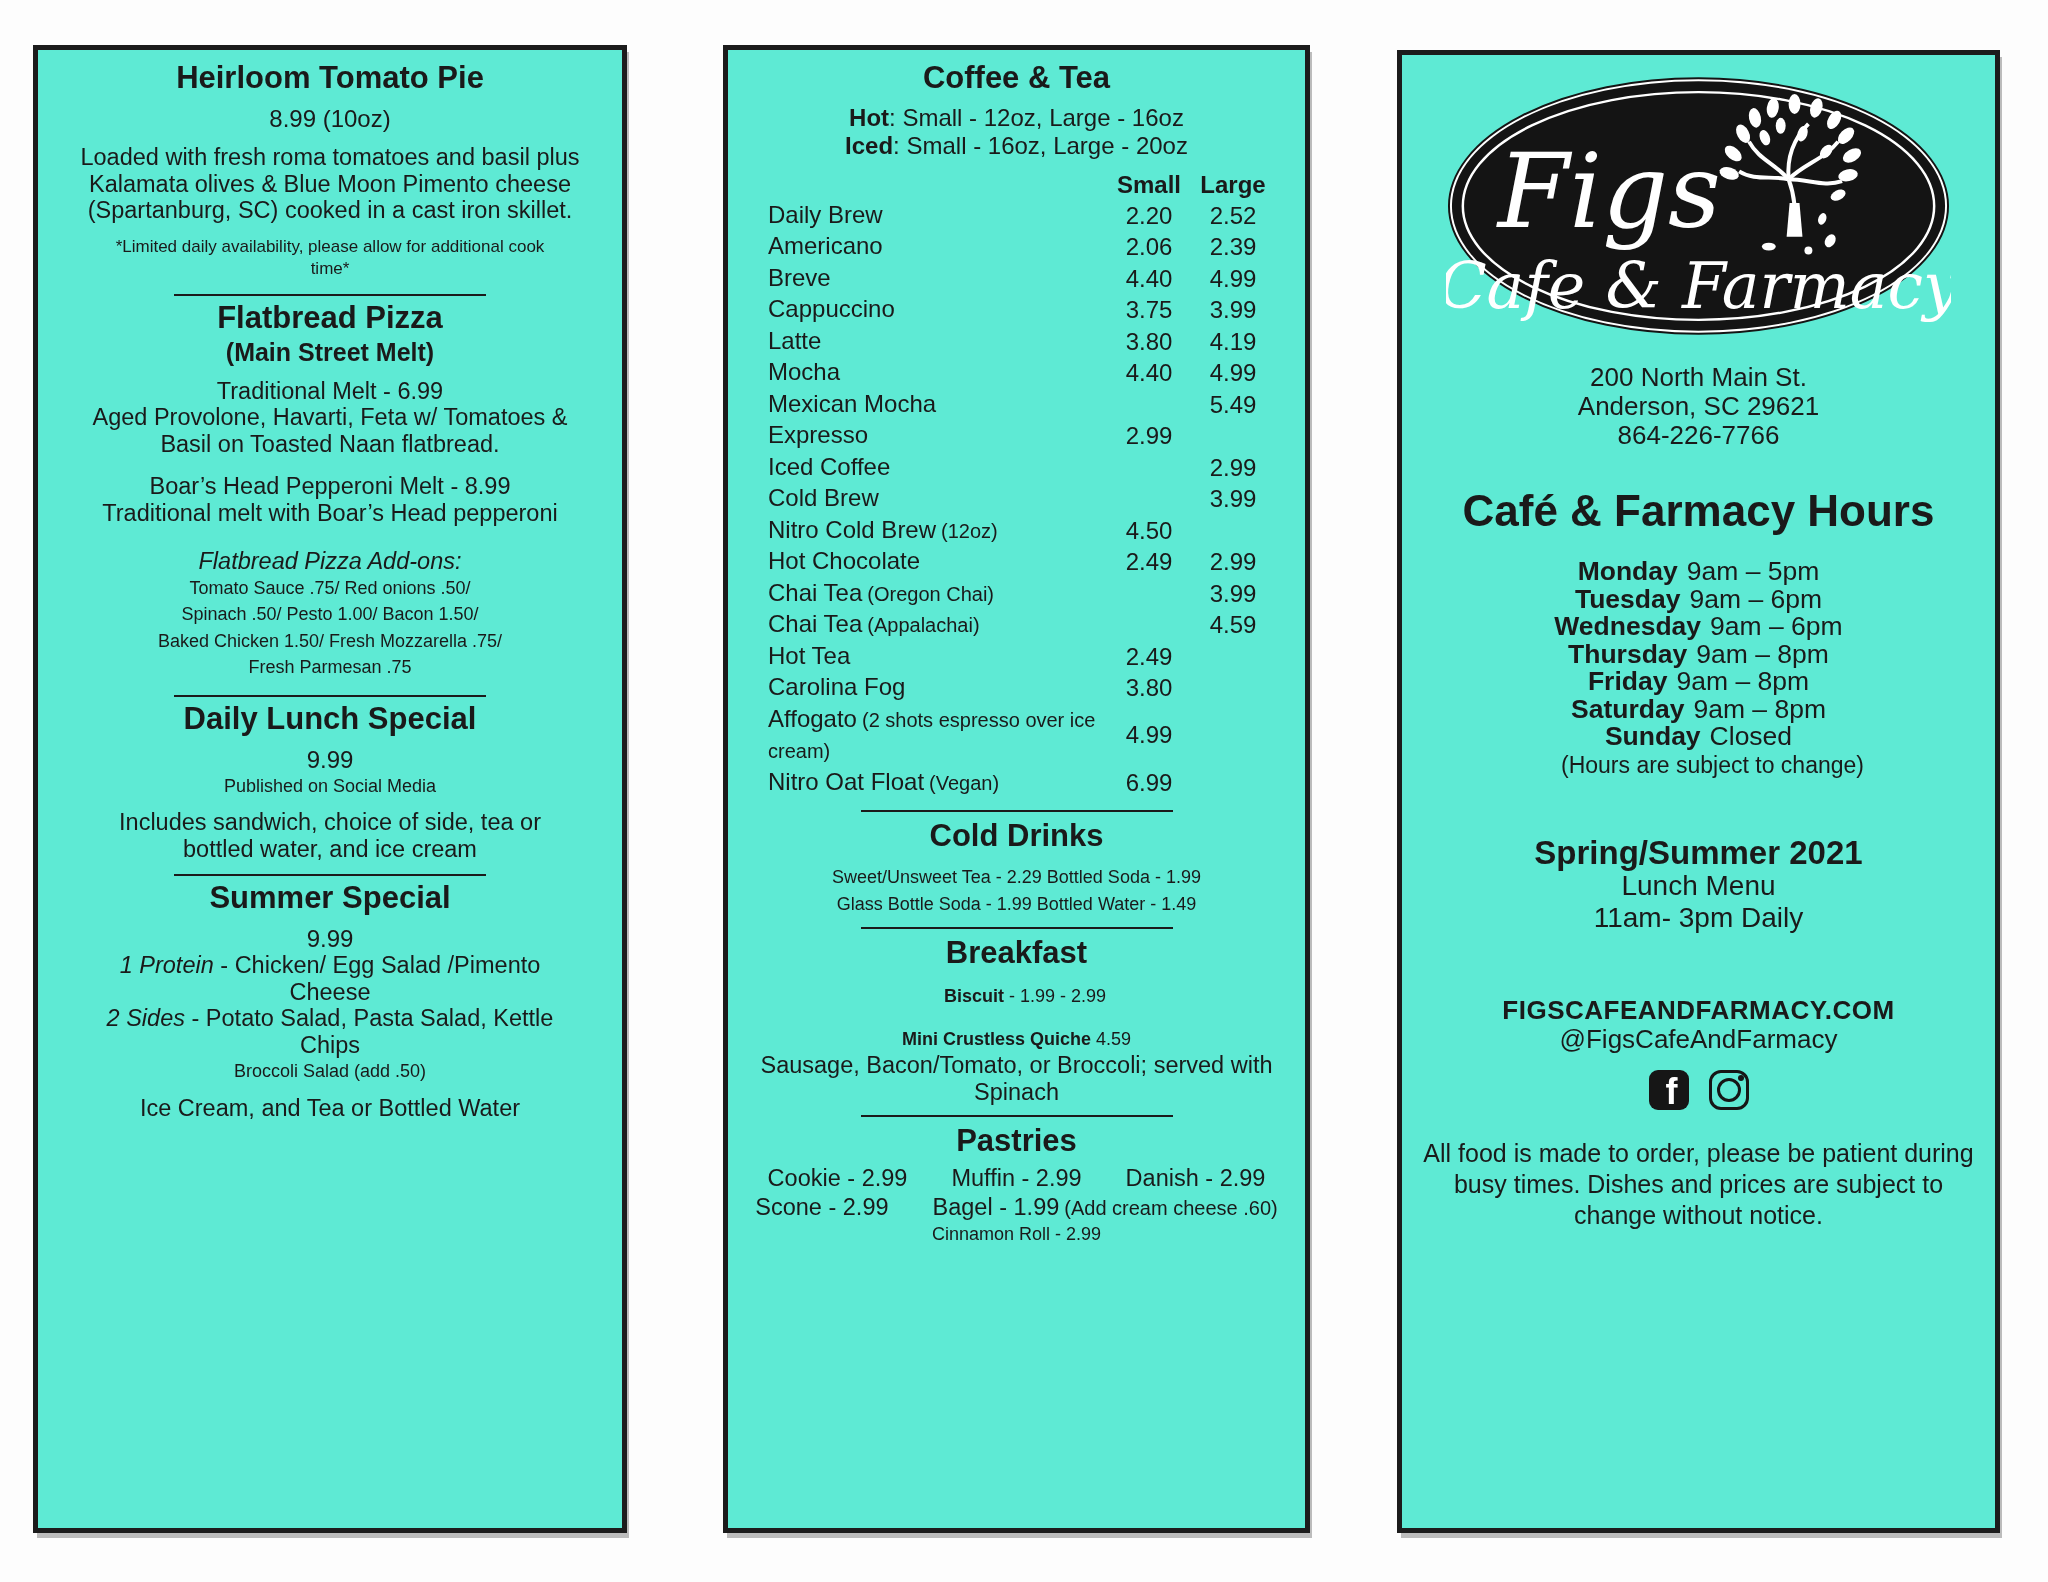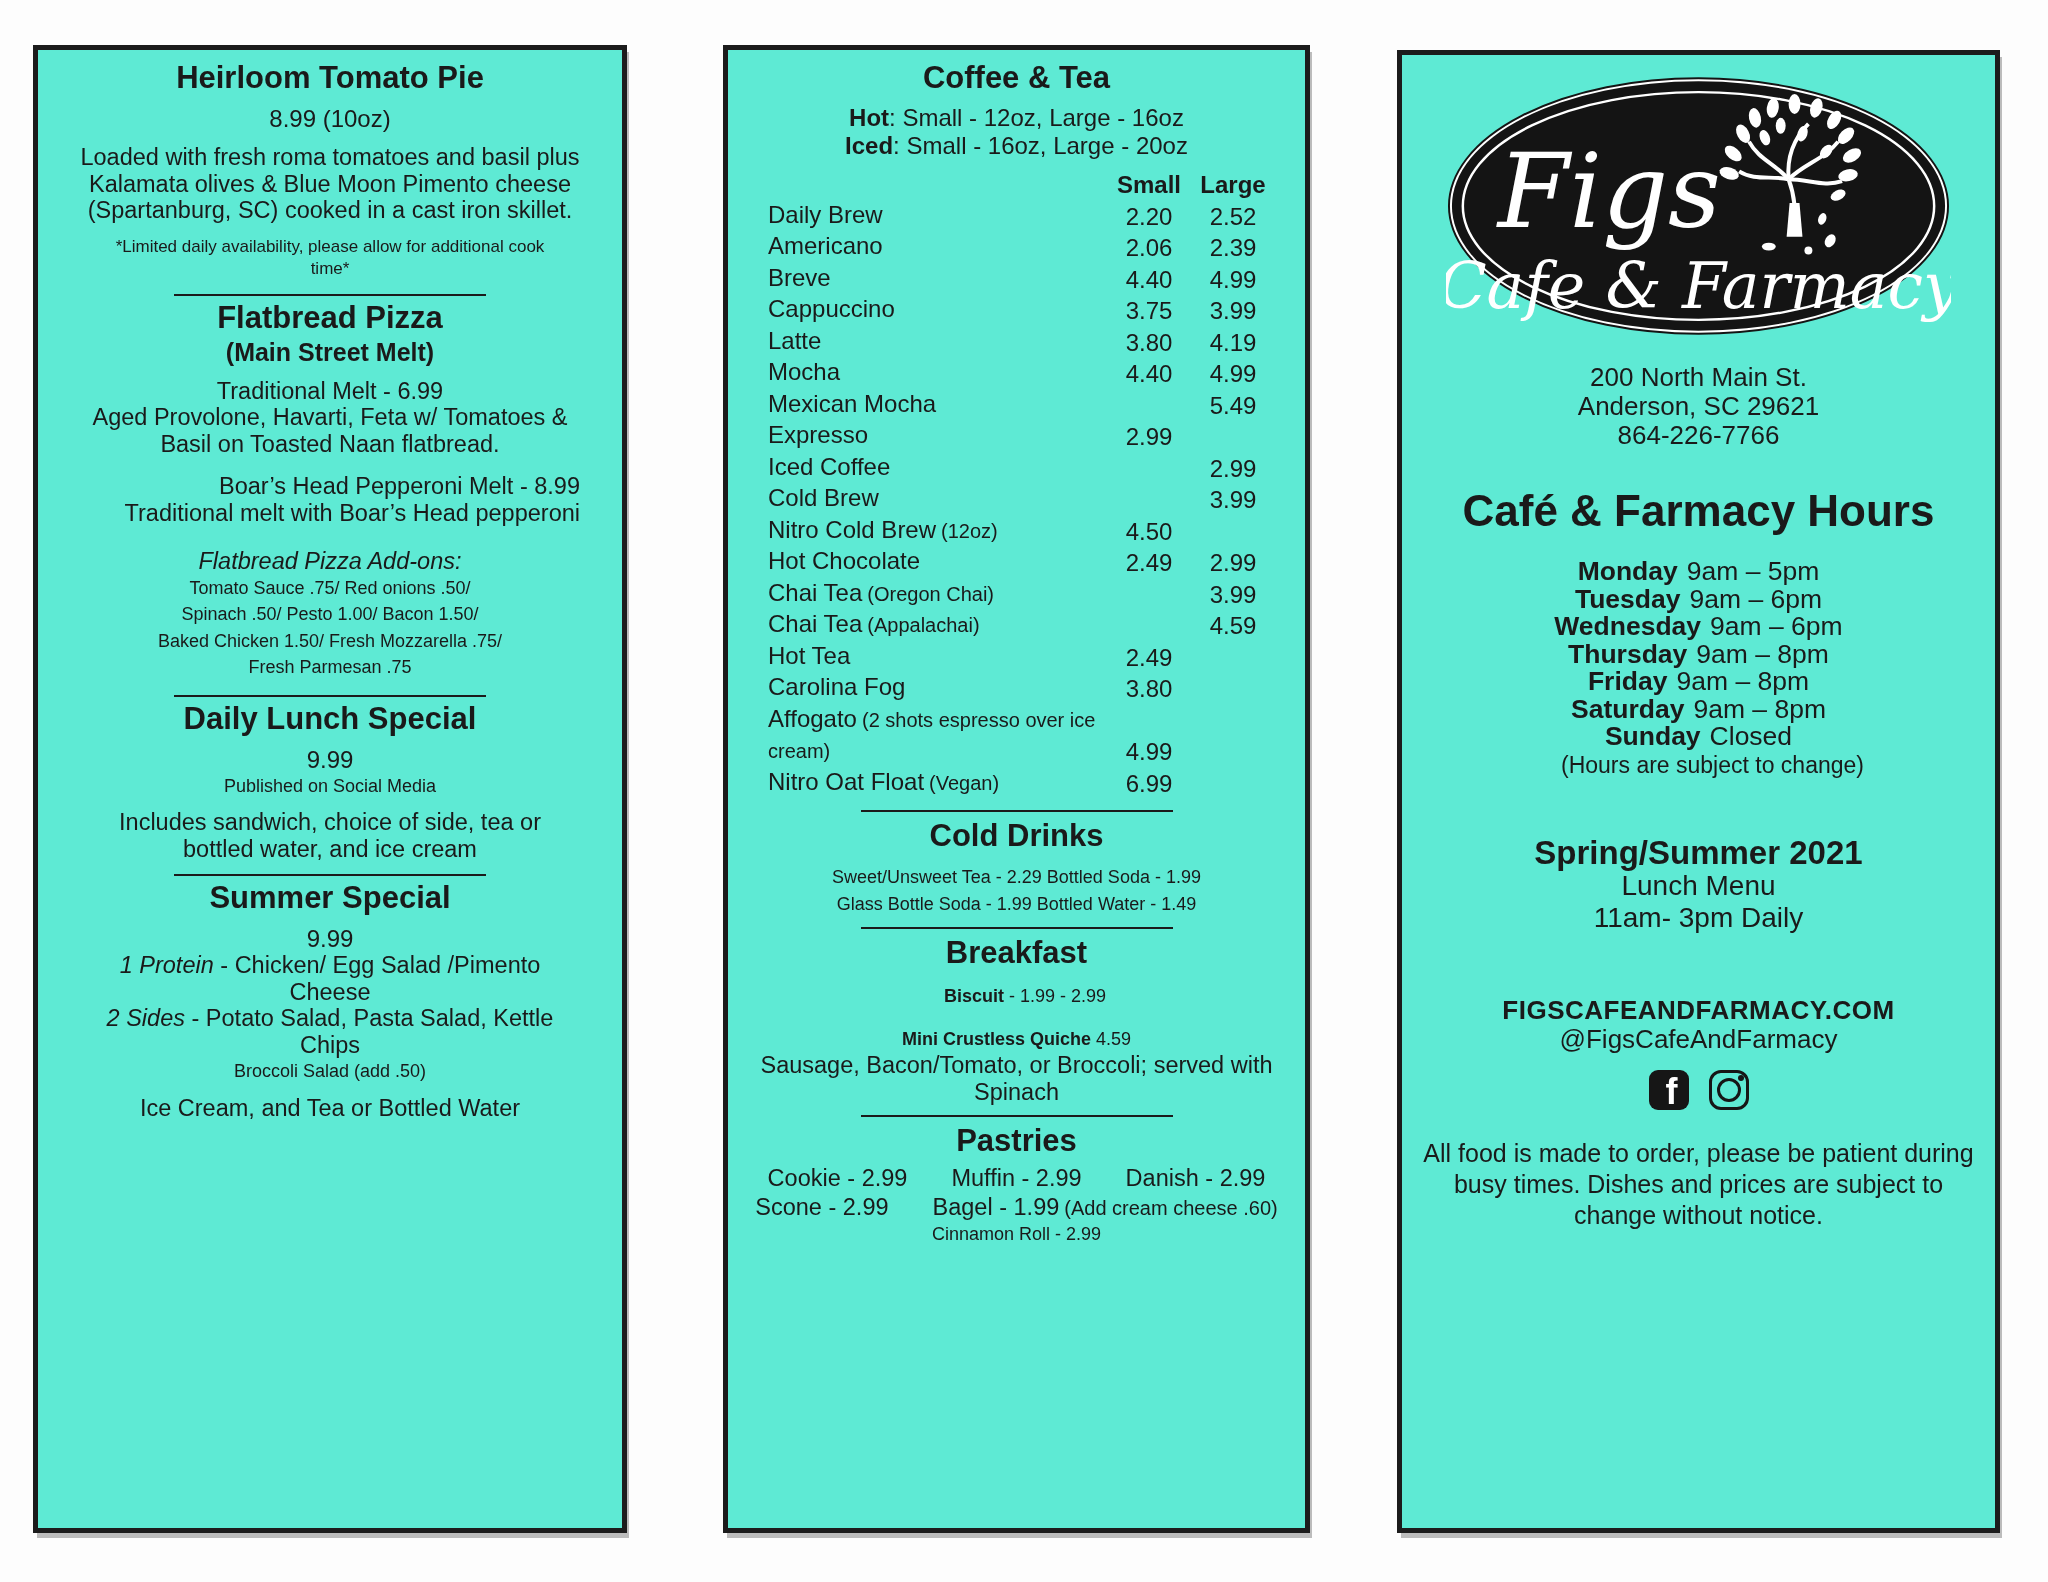--- a/index.html
+++ b/index.html
@@ -33,21 +33,21 @@
   
   #panel-left .first-title { margin-top:10px; }
   .maxw-desc { max-width:500px; }
   .maxw-incl { max-width:470px; }
   .maxw-prot { max-width:440px; }
   .maxw-side { max-width:455px; }
 
   
   .size-line { font-size:24px; line-height:28px; }
   .size-line.firstsz { margin-top:8px; }
-  .crow { display:flex; align-items:flex-end; padding:0 30px 0 40px; font-size:24px; line-height:29.5px; }
+  .crow { display:flex; align-items:center; padding:0 30px 0 40px; font-size:24px; line-height:29.5px; }
   .cname { flex:1; text-align:left; }
   .cdetail { font-size:20px; margin-left:5px; }
   .cp { width:84px; flex:none; text-align:center; }
   .chead { font-weight:bold; margin-top:10px; }
   .prow { display:flex; justify-content:center; gap:44px; font-size:23.5px; line-height:26.5px; margin-top:2px; }
   .maxw-quiche { max-width:545px; }
 
   
   .logo-wrap { margin:20px auto 0; width:505px; height:262px; }
   .addr-block { margin-top:26px; }
@@ -81,21 +81,21 @@
   <p class="t-note">*Limited daily availability, please allow for additional cook time*</p>
 
   <div class="divider"></div>
 
   <h1 class="t-title">Flatbread Pizza</h1>
   <div class="t-sub">(Main Street Melt)</div>
   <p class="t-body maxw-desc">
     <span class="block">Traditional Melt - 6.99</span>
     <span>Aged Provolone, Havarti, Feta w/ Tomatoes &amp; Basil on Toasted Naan flatbread.</span>
   </p>
-  <p class="t-body maxw-desc" style="margin-top:16px;text-align:right;">
+  <p class="t-body maxw-desc" style="margin-top:16px;">
     <span class="block">Boar’s Head Pepperoni Melt - 8.99</span>
     <span>Traditional melt with Boar’s Head pepperoni</span>
   </p>
   <p class="t-body italic" style="margin-top:22px;">Flatbread Pizza Add-ons:</p>
   <div>
 
       <div class="t-line">Tomato Sauce .75/ Red onions .50/</div>
 
       <div class="t-line">Spinach .50/ Pesto 1.00/ Bacon 1.50/</div>
 

